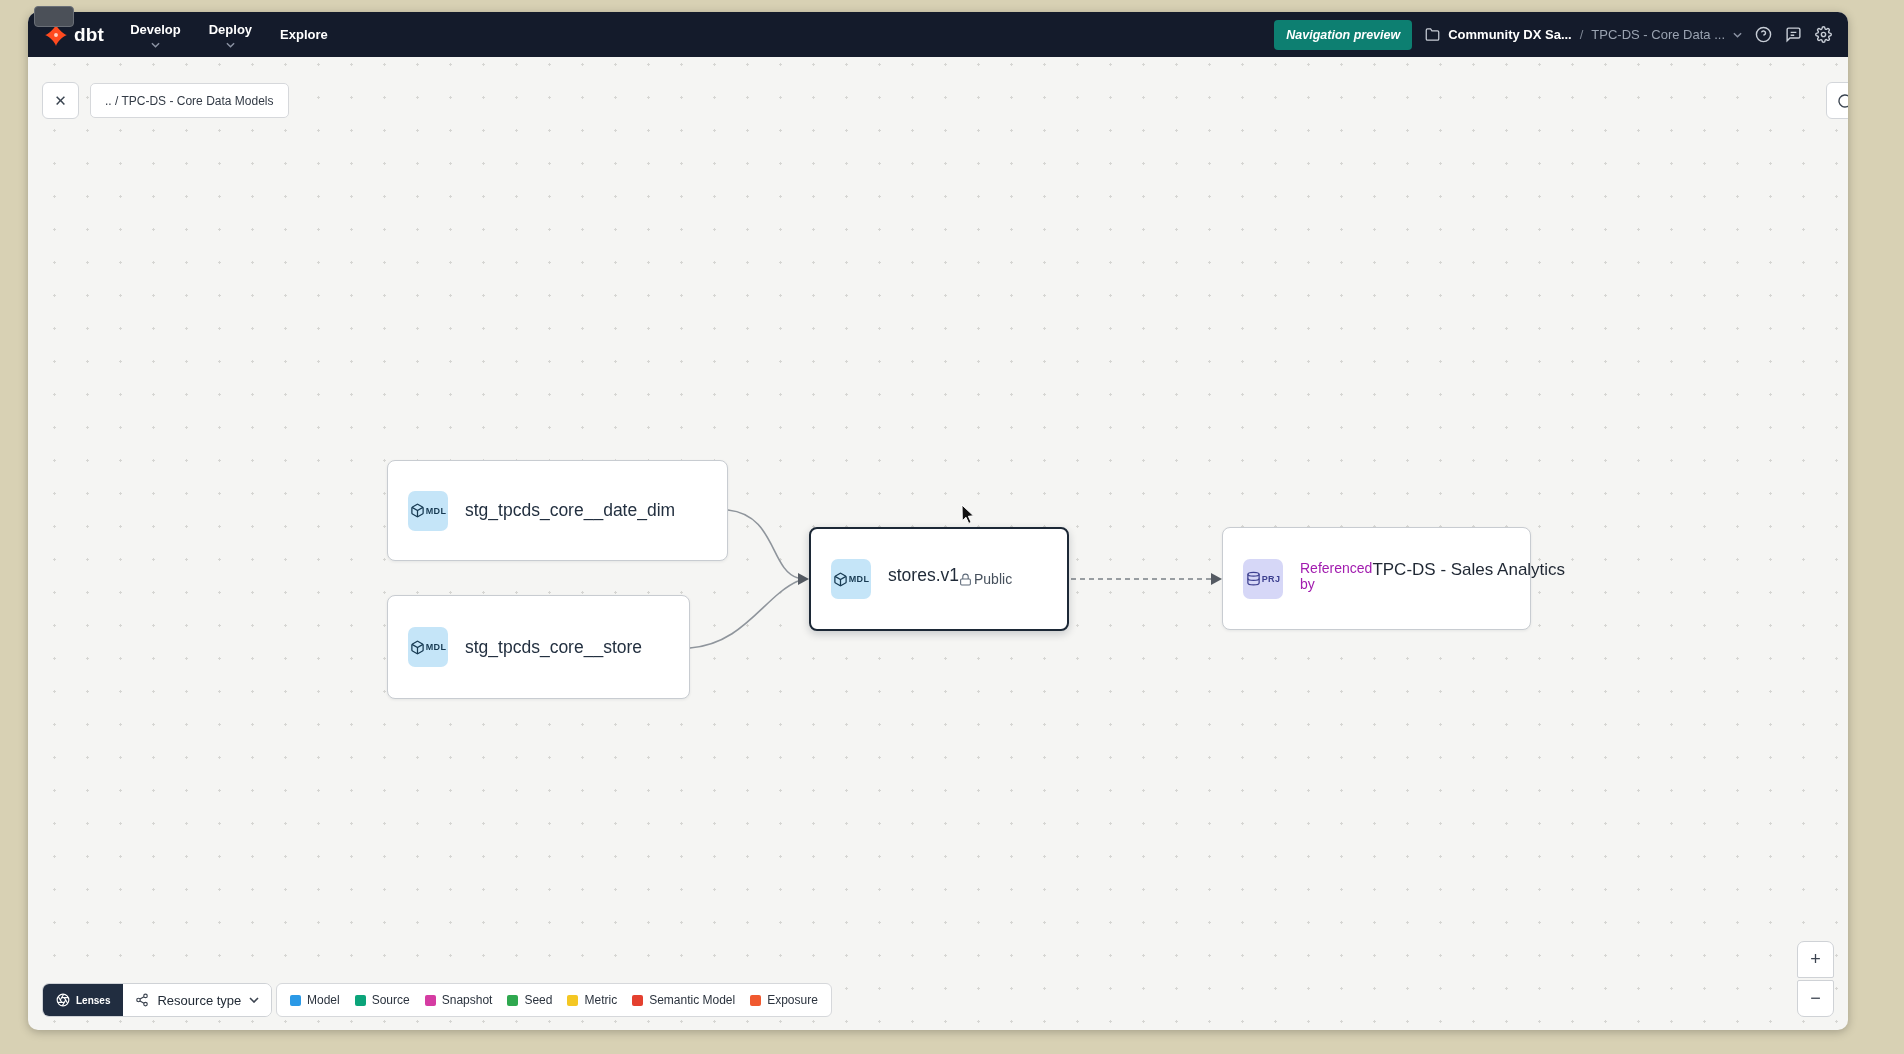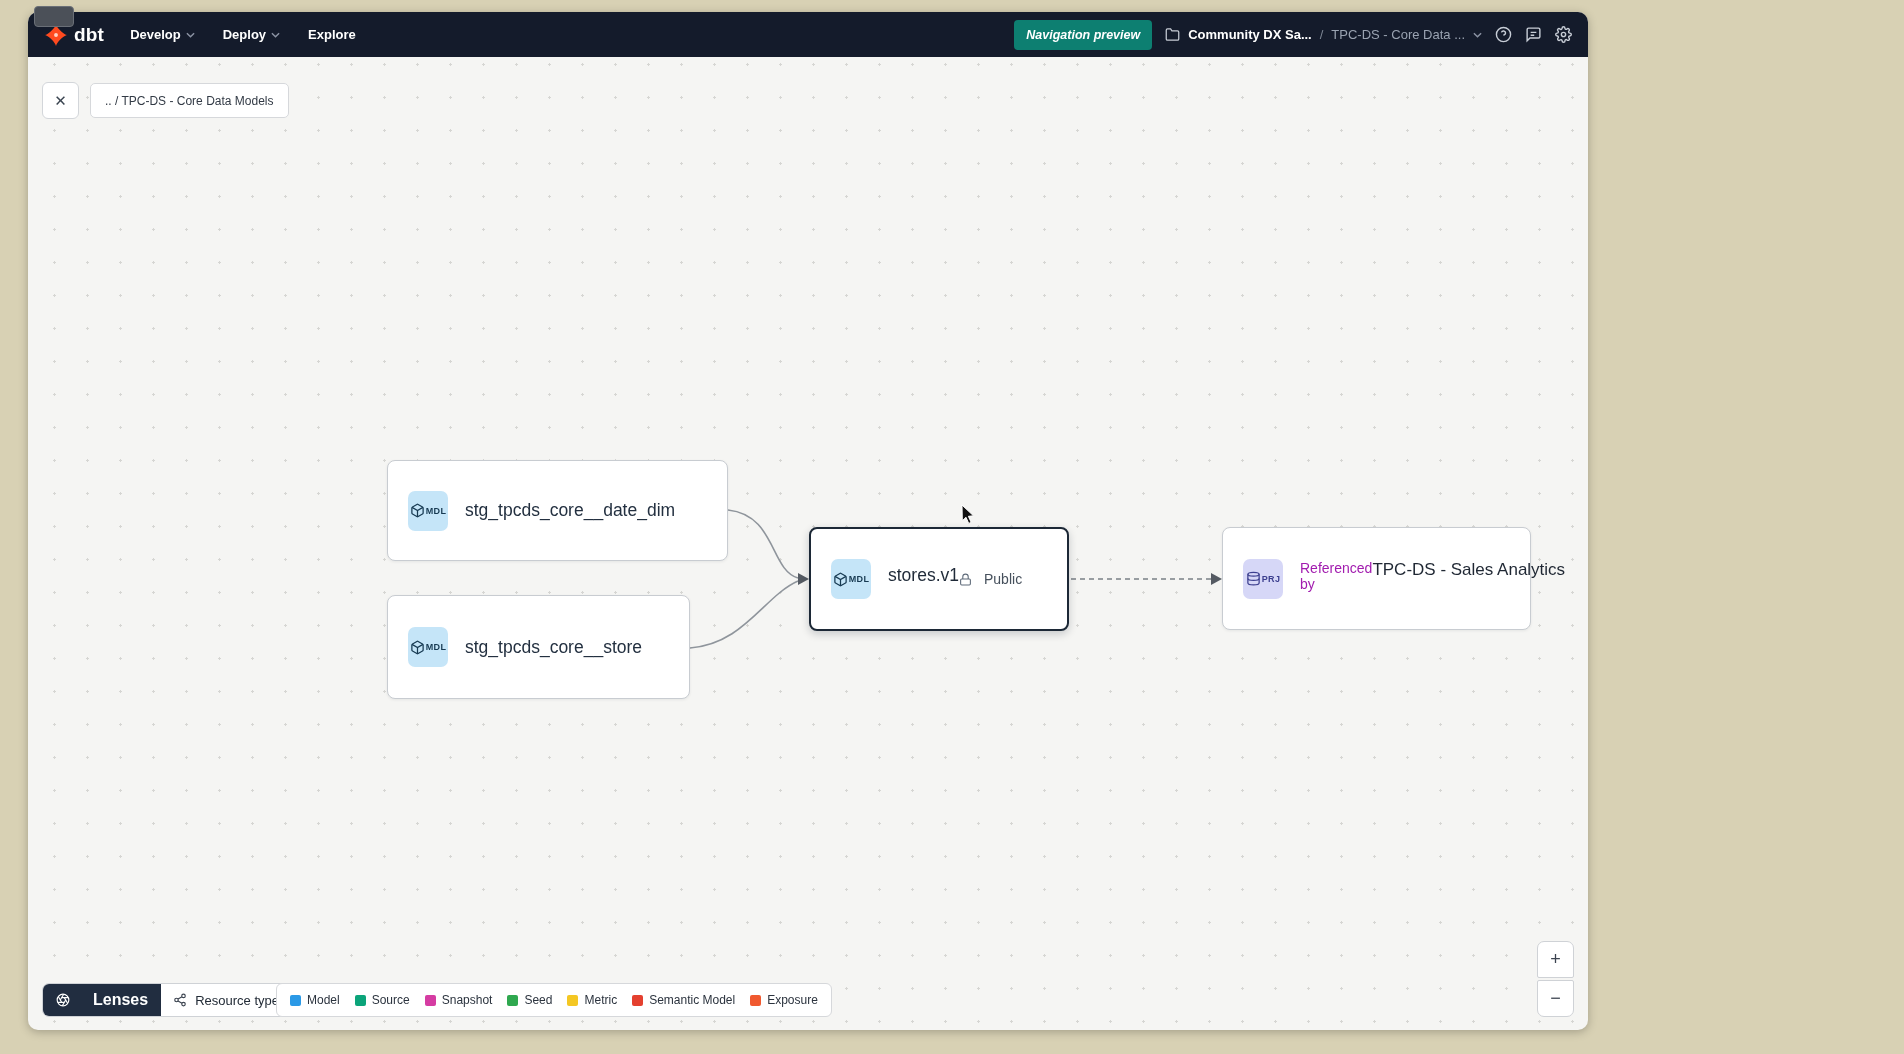--- a/index.html
+++ b/index.html
@@ -5,33 +5,33 @@
   * { margin:0; padding:0; box-sizing:border-box; }
   html,body { width:1904px; height:1054px; overflow:hidden; }
   body {
     background:#d8d1b4;
     font-family:"Liberation Sans", sans-serif;
     position:relative;
   }
   .corner-tab { position:absolute; left:34px; top:6px; width:40px; height:21px; background:#4b5058; border:1px solid #6a6f77; border-radius:4px; z-index:60; }
 
   .window {
-    position:absolute; left:28px; top:12px; width:1560px; height:1018px;
+    position:absolute; left:28px; top:12px; width:1820px; height:1018px;
     background:#f5f5f3; border-radius:10px; overflow:hidden;
     box-shadow:0 2px 10px rgba(0,0,0,.25);
   }
 
   
   .topnav {
     position:absolute; left:0; top:0; right:0; height:45px;
     background:#141b2b; display:flex; align-items:center; padding:0 16px; z-index:10;
   }
   .brand { display:flex; align-items:center; gap:6px; margin-right:26px; cursor:pointer; }
   .brand-text { color:#fff; font-size:19px; font-weight:700; letter-spacing:.2px; }
-  .nav-item { color:#fff; font-size:13px; font-weight:600; display:flex; align-items:center; gap:5px; margin-right:28px; cursor:pointer; }
+  .nav-item { color:#fff; font-size:13px; font-weight:600; display:flex; align-items:center; gap:5px; margin-right:28px; cursor:pointer;flex-direction:column; }
   .chev { color:#8b93a3; display:flex; }
   .nav-right { margin-left:auto; display:flex; align-items:center; gap:13px; }
   .preview-btn { background:#0d7f71; color:#fff; font-size:12.5px; font-weight:600; padding:8px 12px; border-radius:4px; border:none; cursor:pointer;font-style:italic; }
   .crumb { display:flex; align-items:center; gap:8px; }
   .crumb-account { color:#fff; font-weight:700; font-size:13px; white-space:nowrap; }
   .crumb-sep { color:#7d8694; font-size:13px; }
   .crumb-project { color:#9aa3b1; font-size:13px; white-space:nowrap; }
   .nav-icon { color:#c7cdd6; display:flex; cursor:pointer; }
 
   
@@ -77,35 +77,35 @@
   .badge {
     width:40px; height:40px; border-radius:7px; flex:0 0 auto;
     display:flex; align-items:center; justify-content:center; gap:1px;
   }
   .badge-mdl { background:#c5e5f8; color:#173a52; }
   .badge-prj { background:#d6d7f7; color:#3c3f8f; }
   .badge .bt { font-size:9px; font-weight:700; letter-spacing:.4px; }
   .node-label { font-size:17.5px; color:#233040; white-space:nowrap; }
   .node-col { display:flex; flex-direction:row; justify-content:center; }
   .node-title { font-size:17.5px; color:#1f2a38; font-weight:500; margin-bottom:7px; }
-  .node-sub { display:flex; align-items:center; gap:12px; font-size:14px; color:#46505c; }
+  .node-sub { display:flex; align-items:center; gap:2px; font-size:14px; color:#46505c; }
   .ref-small { font-size:14px; color:#a21caf; margin-bottom:5px; }
   .ref-big { font-size:17px; color:#1f2733; white-space:nowrap; }
 
   
   .cursor { position:absolute; left:933px; top:492px; z-index:20; pointer-events:none; }
 
   
   .lens-group {
     position:absolute; left:14px; bottom:13px; height:34px; display:flex;
     border:1px solid #cfd2d6; border-radius:7px; overflow:hidden; background:#fff; z-index:5;
   }
   .lenses-btn {
-    background:#212d40; color:#fff; display:flex; align-items:center; gap:23px;
-    padding:0 13px; font-size:16px; font-weight:600; border:none; cursor:pointer;
+    background:#212d40; color:#fff; display:flex; align-items:center; gap:6px;
+    padding:0 13px; font-size:10px; font-weight:600; border:none; cursor:pointer;
   }
   .restype-btn {
     display:flex; align-items:center; gap:8px; padding:0 12px; font-size:13px;
     color:#222b36; background:#fff; border:none; cursor:pointer;
   }
   .legend {
     position:absolute; left:248px; bottom:13px; height:34px; background:#fff;
     border:1px solid #d6d8db; border-radius:6px; display:flex; align-items:center;
     padding:0 13px; gap:15px; z-index:5;
   }

